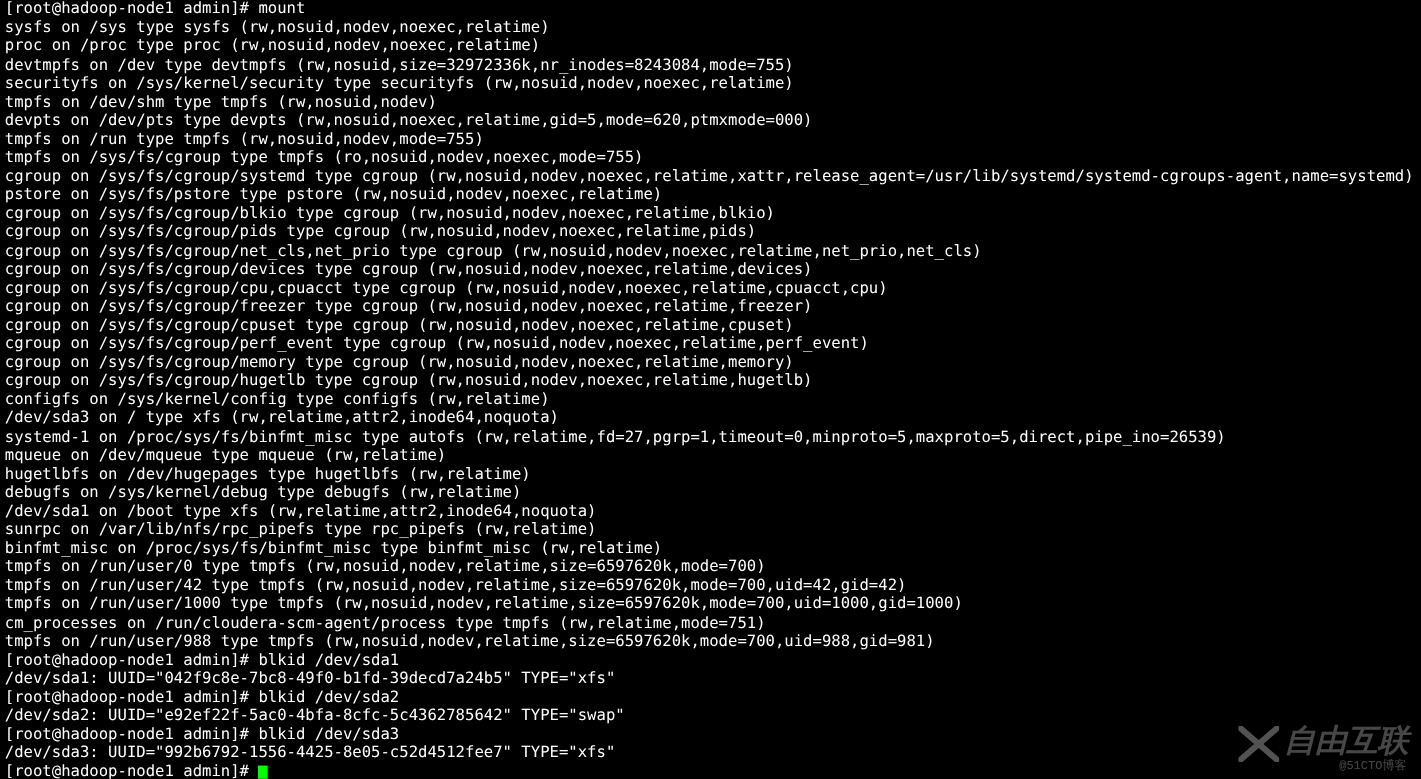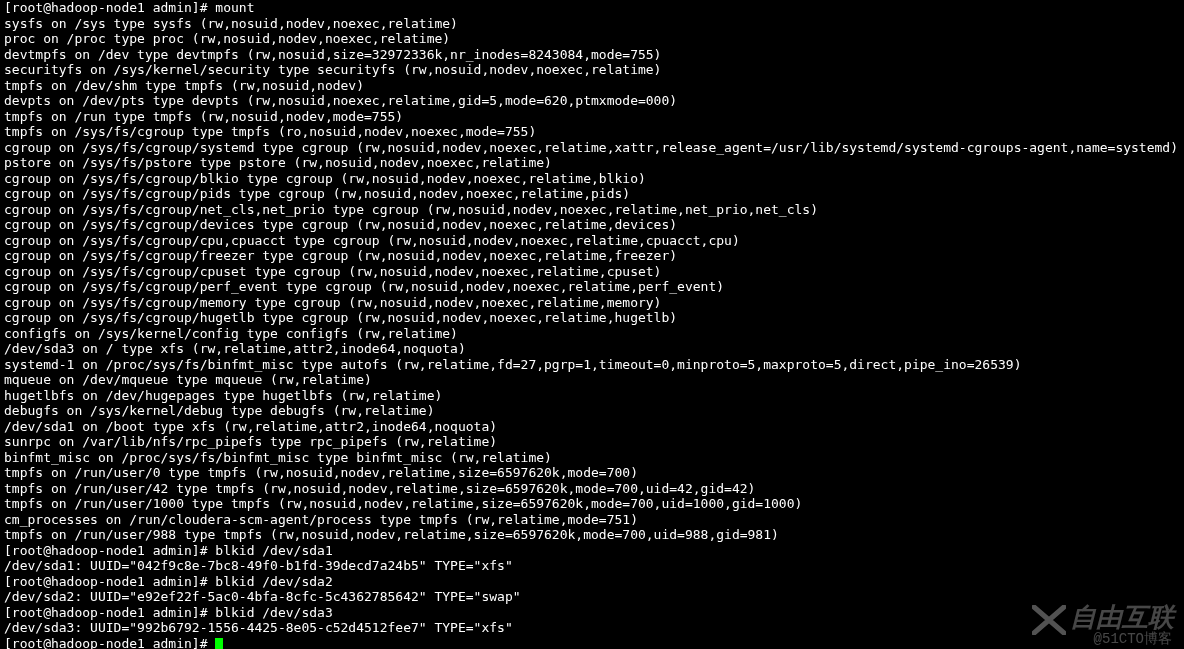--- a/index.html
+++ b/index.html
@@ -39,21 +39,21 @@
     display: flex;
     align-items: center;
     pointer-events: none;
     user-select: none;
     margin-top: 24px;
   }
   .watermark .sub {
     position: absolute;
     right: 2px;
     bottom: -12px;
-    font-size: 14px;
+    font-size: 10px;
     font-weight: 400;
     font-style: normal;
     color: rgba(255,255,255,0.28);
   }
   .wm-xsvg { margin-right: 4px; opacity: .32; }
 </style>
 </head>
 <body>
 
 <div id="terminal"><span class="line">[root@hadoop-node1 admin]# mount</span><span class="line">sysfs on /sys type sysfs (rw,nosuid,nodev,noexec,relatime)</span><span class="line">proc on /proc type proc (rw,nosuid,nodev,noexec,relatime)</span><span class="line">devtmpfs on /dev type devtmpfs (rw,nosuid,size=32972336k,nr_inodes=8243084,mode=755)</span><span class="line">securityfs on /sys/kernel/security type securityfs (rw,nosuid,nodev,noexec,relatime)</span><span class="line">tmpfs on /dev/shm type tmpfs (rw,nosuid,nodev)</span><span class="line">devpts on /dev/pts type devpts (rw,nosuid,noexec,relatime,gid=5,mode=620,ptmxmode=000)</span><span class="line">tmpfs on /run type tmpfs (rw,nosuid,nodev,mode=755)</span><span class="line">tmpfs on /sys/fs/cgroup type tmpfs (ro,nosuid,nodev,noexec,mode=755)</span><span class="line">cgroup on /sys/fs/cgroup/systemd type cgroup (rw,nosuid,nodev,noexec,relatime,xattr,release_agent=/usr/lib/systemd/systemd-cgroups-agent,name=systemd)</span><span class="line">pstore on /sys/fs/pstore type pstore (rw,nosuid,nodev,noexec,relatime)</span><span class="line">cgroup on /sys/fs/cgroup/blkio type cgroup (rw,nosuid,nodev,noexec,relatime,blkio)</span><span class="line">cgroup on /sys/fs/cgroup/pids type cgroup (rw,nosuid,nodev,noexec,relatime,pids)</span><span class="line">cgroup on /sys/fs/cgroup/net_cls,net_prio type cgroup (rw,nosuid,nodev,noexec,relatime,net_prio,net_cls)</span><span class="line">cgroup on /sys/fs/cgroup/devices type cgroup (rw,nosuid,nodev,noexec,relatime,devices)</span><span class="line">cgroup on /sys/fs/cgroup/cpu,cpuacct type cgroup (rw,nosuid,nodev,noexec,relatime,cpuacct,cpu)</span><span class="line">cgroup on /sys/fs/cgroup/freezer type cgroup (rw,nosuid,nodev,noexec,relatime,freezer)</span><span class="line">cgroup on /sys/fs/cgroup/cpuset type cgroup (rw,nosuid,nodev,noexec,relatime,cpuset)</span><span class="line">cgroup on /sys/fs/cgroup/perf_event type cgroup (rw,nosuid,nodev,noexec,relatime,perf_event)</span><span class="line">cgroup on /sys/fs/cgroup/memory type cgroup (rw,nosuid,nodev,noexec,relatime,memory)</span><span class="line">cgroup on /sys/fs/cgroup/hugetlb type cgroup (rw,nosuid,nodev,noexec,relatime,hugetlb)</span><span class="line">configfs on /sys/kernel/config type configfs (rw,relatime)</span><span class="line">/dev/sda3 on / type xfs (rw,relatime,attr2,inode64,noquota)</span><span class="line">systemd-1 on /proc/sys/fs/binfmt_misc type autofs (rw,relatime,fd=27,pgrp=1,timeout=0,minproto=5,maxproto=5,direct,pipe_ino=26539)</span><span class="line">mqueue on /dev/mqueue type mqueue (rw,relatime)</span><span class="line">hugetlbfs on /dev/hugepages type hugetlbfs (rw,relatime)</span><span class="line">debugfs on /sys/kernel/debug type debugfs (rw,relatime)</span><span class="line">/dev/sda1 on /boot type xfs (rw,relatime,attr2,inode64,noquota)</span><span class="line">sunrpc on /var/lib/nfs/rpc_pipefs type rpc_pipefs (rw,relatime)</span><span class="line">binfmt_misc on /proc/sys/fs/binfmt_misc type binfmt_misc (rw,relatime)</span><span class="line">tmpfs on /run/user/0 type tmpfs (rw,nosuid,nodev,relatime,size=6597620k,mode=700)</span><span class="line">tmpfs on /run/user/42 type tmpfs (rw,nosuid,nodev,relatime,size=6597620k,mode=700,uid=42,gid=42)</span><span class="line">tmpfs on /run/user/1000 type tmpfs (rw,nosuid,nodev,relatime,size=6597620k,mode=700,uid=1000,gid=1000)</span><span class="line">cm_processes on /run/cloudera-scm-agent/process type tmpfs (rw,relatime,mode=751)</span><span class="line">tmpfs on /run/user/988 type tmpfs (rw,nosuid,nodev,relatime,size=6597620k,mode=700,uid=988,gid=981)</span><span class="line">[root@hadoop-node1 admin]# blkid /dev/sda1</span><span class="line">/dev/sda1: UUID="042f9c8e-7bc8-49f0-b1fd-39decd7a24b5" TYPE="xfs"</span><span class="line">[root@hadoop-node1 admin]# blkid /dev/sda2</span><span class="line">/dev/sda2: UUID="e92ef22f-5ac0-4bfa-8cfc-5c4362785642" TYPE="swap"</span><span class="line">[root@hadoop-node1 admin]# blkid /dev/sda3</span><span class="line">/dev/sda3: UUID="992b6792-1556-4425-8e05-c52d4512fee7" TYPE="xfs"</span><span class="line">[root@hadoop-node1 admin]# <span class="cursor"></span></span></div>

